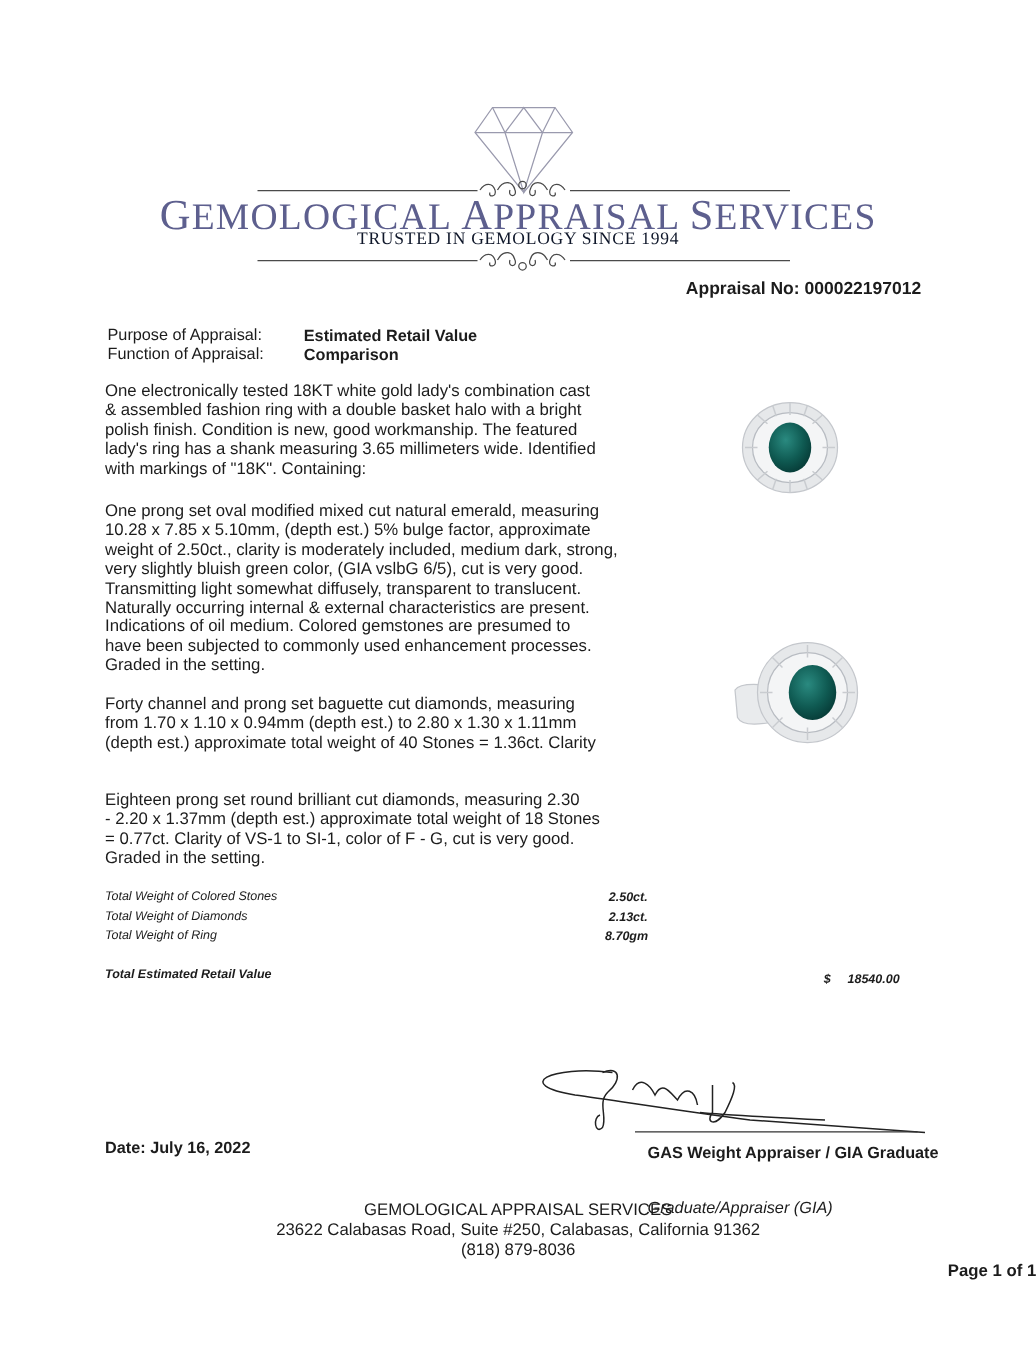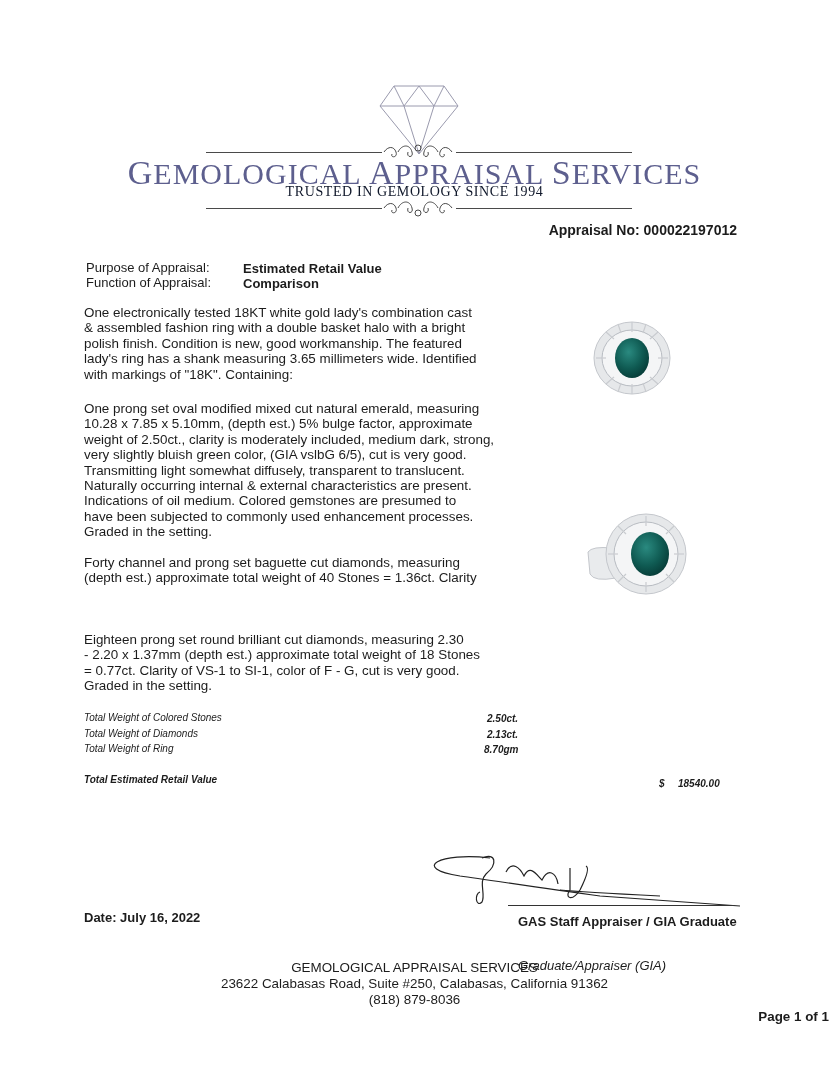--- a/index.html
+++ b/index.html
@@ -84,20 +84,21 @@
   <div>very slightly bluish green color, (GIA vslbG 6/5), cut is very good.</div>
   <div>Transmitting light somewhat diffusely, transparent to translucent.</div>
   <div>Naturally occurring internal &amp; external characteristics are present.</div>
   <div>Indications of oil medium. Colored gemstones are presumed to</div>
   <div>have been subjected to commonly used enhancement processes.</div>
   <div>Graded in the setting.</div>
 </div>
 
 <div class="abs para" style="top:555px;">
   <div>Forty channel and prong set baguette cut diamonds, measuring</div>
+  <div>from  1.70 x 1.10 x 0.94mm  (depth est.) to  2.80 x 1.30 x 1.11mm</div>
   <div>(depth est.) approximate total weight of 40 Stones = 1.36ct. Clarity</div>
 </div>
 
 <div class="abs para" style="top:632px;">
   <div>Eighteen prong set round brilliant cut diamonds, measuring 2.30</div>
   <div>- 2.20 x 1.37mm (depth est.) approximate total weight of 18 Stones</div>
   <div>= 0.77ct. Clarity of VS-1 to SI-1, color of F - G, cut is very good.</div>
   <div>Graded in the setting.</div>
 </div>
 
@@ -174,19 +175,19 @@
     <path d="M70,8 C20,2 -10,18 40,26 C70,30 120,38 180,46 L320,56"></path>
     <path d="M62,8 C76,2 78,14 66,24 C58,32 66,44 62,52 C56,58 54,44 60,42"></path>
     <path d="M86,22 C92,10 100,18 104,26 C110,14 116,24 122,30 C128,18 136,22 138,34"></path>
     <path d="M150,18 L150,40 C144,48 152,52 160,40 C166,28 170,18 166,16"></path>
     <path d="M140,40 C160,42 200,44 240,46"></path>
   </g>
 </svg>
 <div class="abs" style="left:508px; top:905px; width:226px; height:1px; background:#333;"></div>
 
 <div class="abs lbl bold" style="left:84px; top:910px;">Date: July 16, 2022</div>
-<div class="abs lbl bold" style="left:518px; top:914px;">GAS Staff Appraiser / GIA Graduate</div>
+<div class="abs lbl bold" style="left:518px; top:914px;">GAS Weight Appraiser / GIA Graduate</div>
 <div class="abs lbl" style="left:518px; top:930px; font-style:italic;margin-top:28px;">Graduate/Appraiser (GIA)</div>
 
 <div class="abs footer" style="top:959px;">GEMOLOGICAL APPRAISAL SERVICES</div>
 <div class="abs footer" style="top:975px;">23622 Calabasas Road, Suite #250, Calabasas, California 91362</div>
 <div class="abs footer" style="top:991px;">(818) 879-8036</div>
 <div class="abs footer bold" style="top:1008px;text-align:right;">Page 1 of 1</div>
 
 </body></html>

